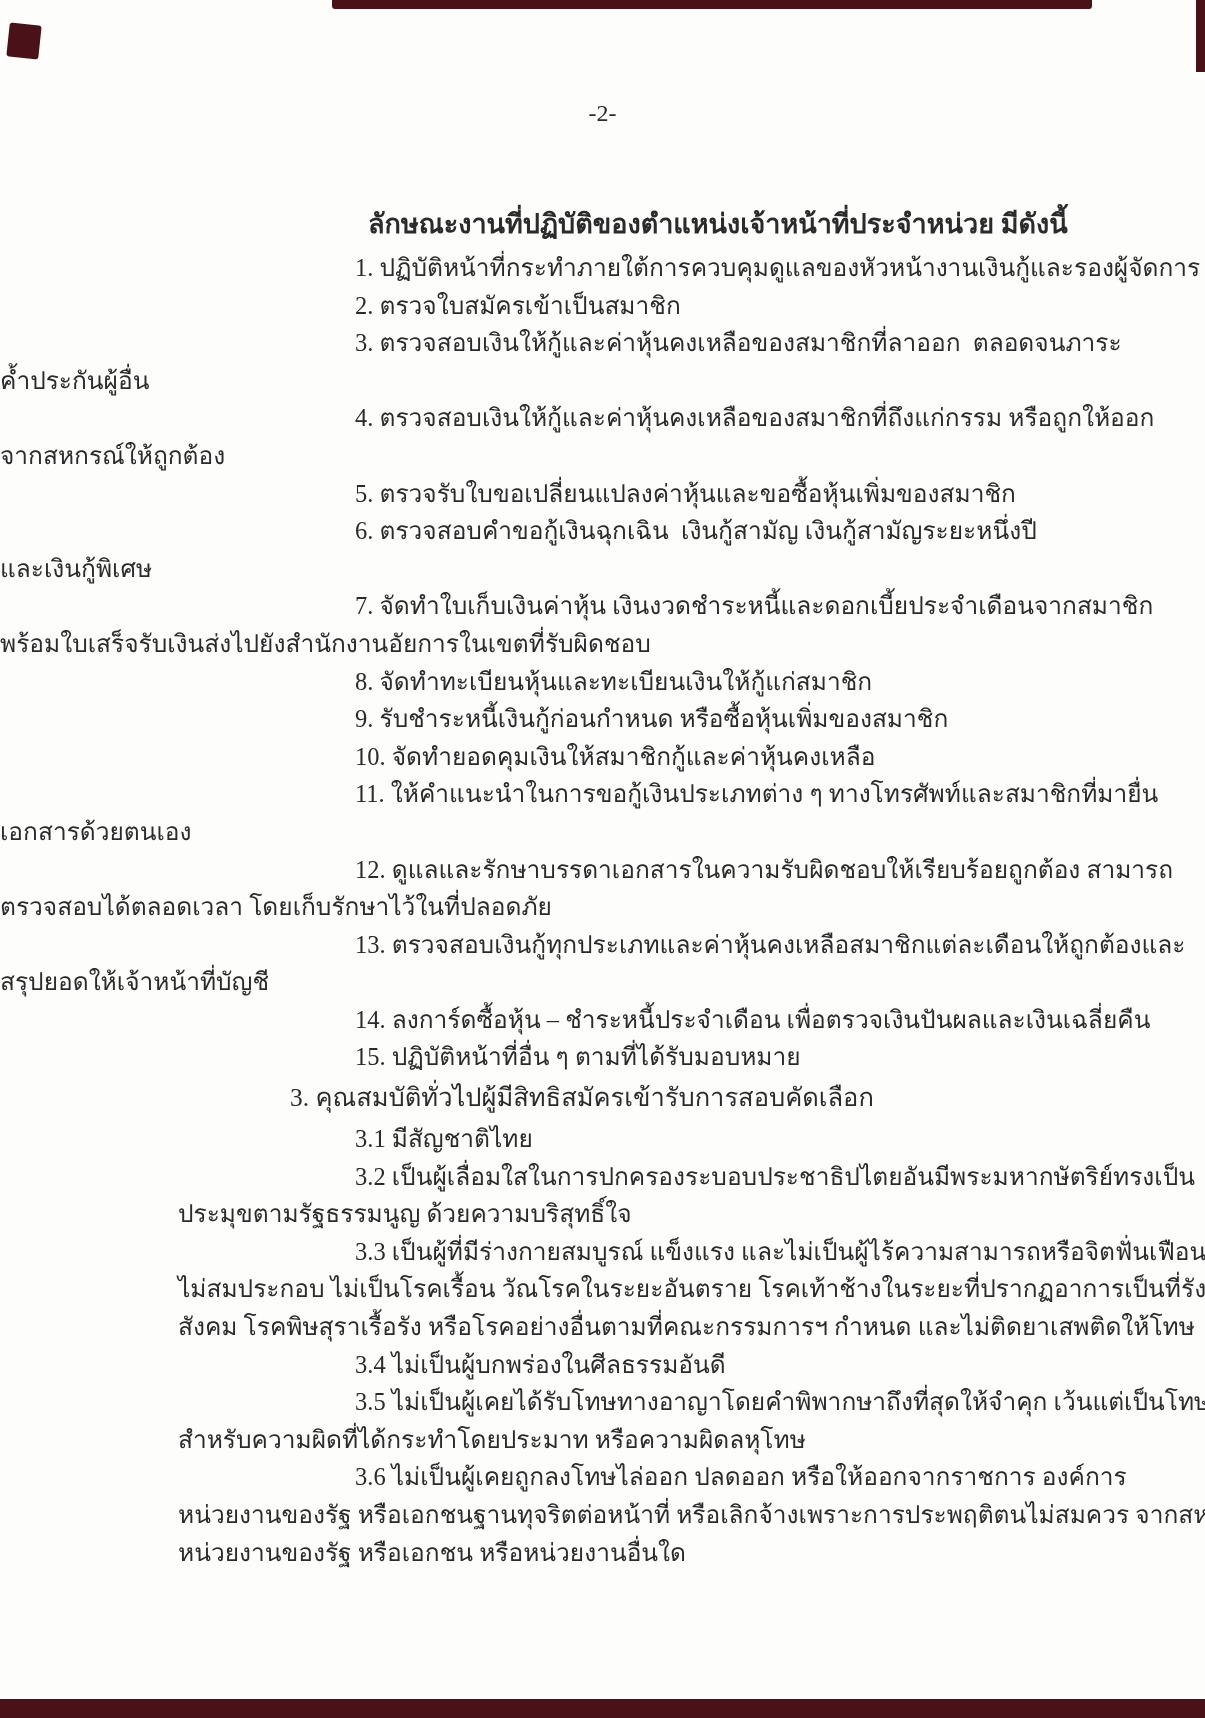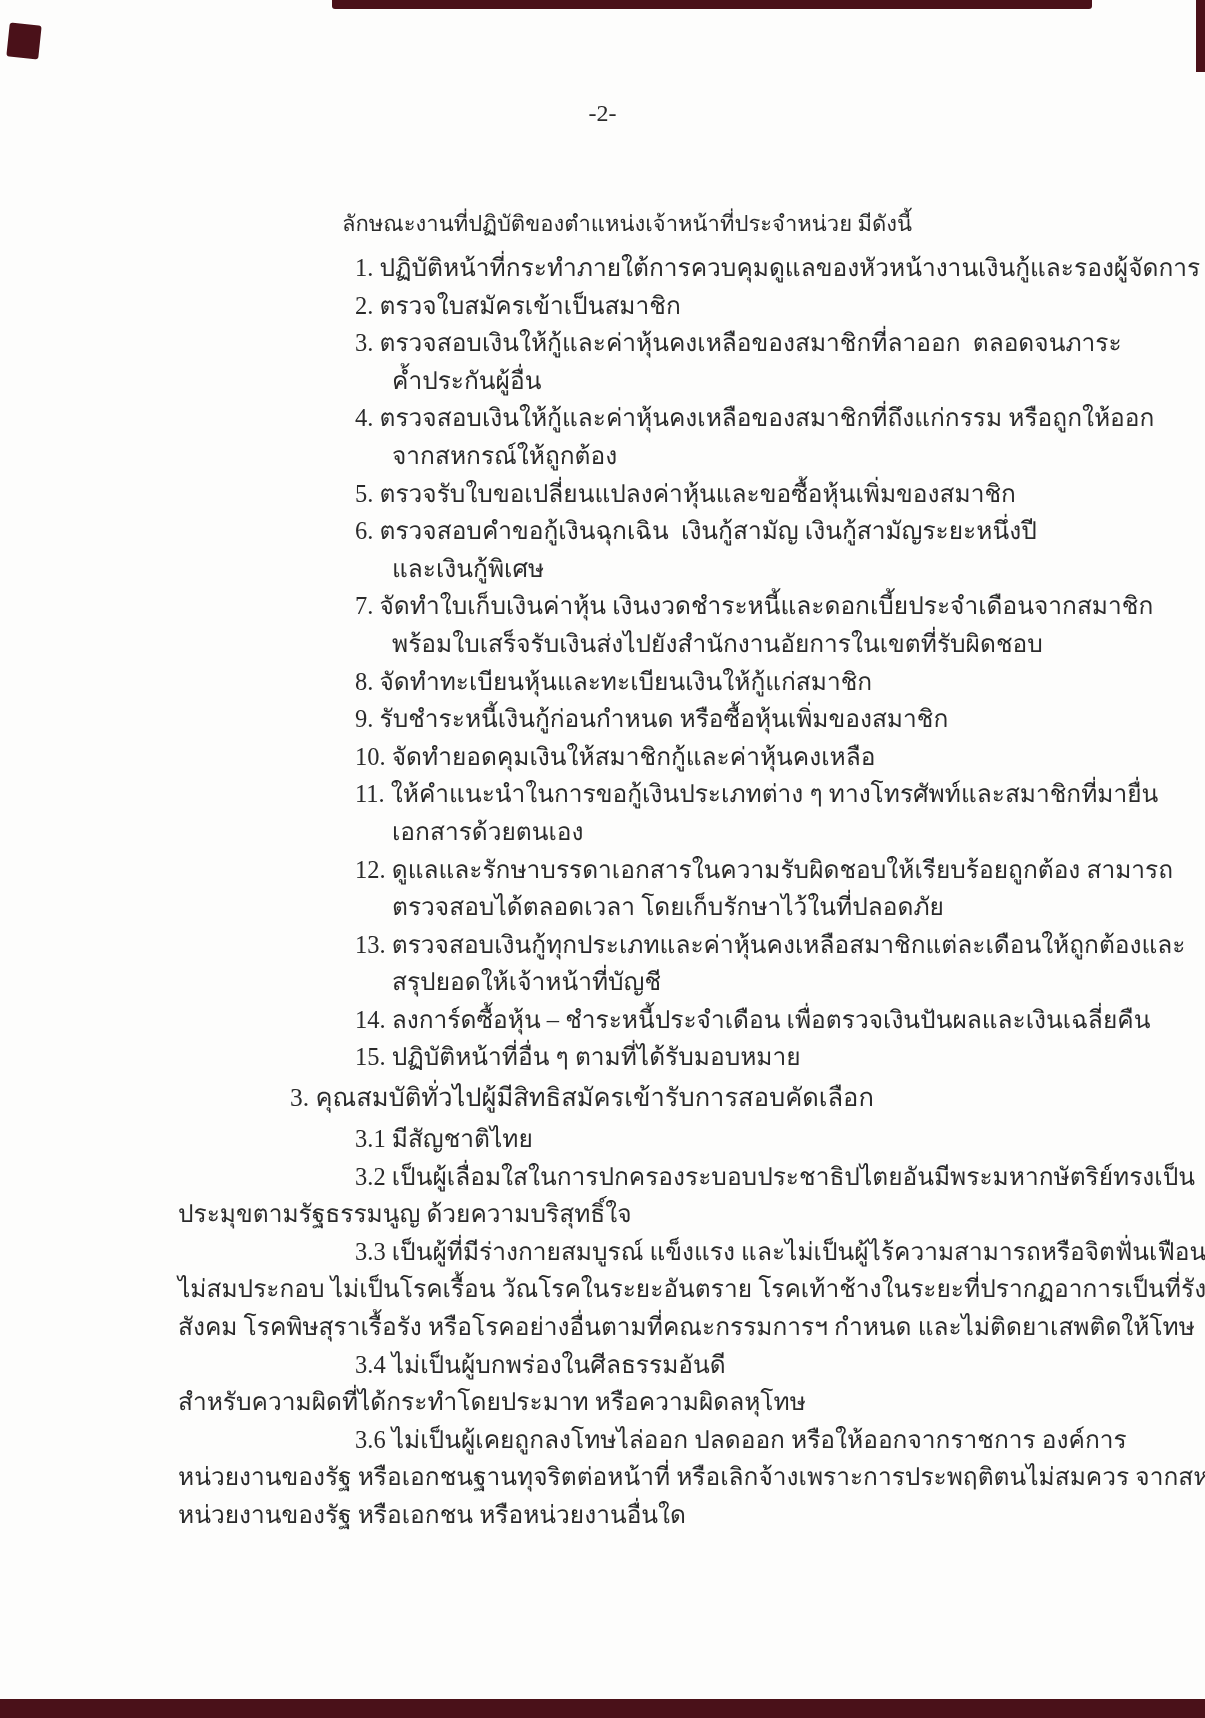--- a/index.html
+++ b/index.html
@@ -25,23 +25,23 @@
     top: 95px;
     left: 0;
     width: 100%;
     text-align: center;
     font-size: 24px;
     line-height: 37px;
   }
   .duties-heading {
     position: absolute;
     top: 205px;
-    left: 342px;
-    font-size: 22px;
-    font-weight: 400;
+    left: 368px;
+    font-size: 27px;
+    font-weight: 700;
     line-height: 38px;
     white-space: pre;
   }
   .duties-list {
     position: absolute;
     top: 249px;
     left: 0;
     width: 1205px;
   }
   .quals-heading {
@@ -53,21 +53,21 @@
     line-height: 38px;
     white-space: pre;
   }
   .quals-list {
     position: absolute;
     top: 1120px;
     left: 0;
     width: 1117px;
   }
   .l-first { padding-left: 355px; }
-  .l-cont  { padding-left: 392px; }
+  .l-cont  { }
   .q-first { padding-left: 355px; }
   .q-flush { padding-left: 150px; margin-left: 28px; }
 
   
   .artifact { position: absolute; }
   .artifact-top-left   { left: 8px;    top: 24px;   width: 32px;   height: 34px; border-radius: 3px; transform: rotate(6deg); }
   .artifact-top-bar    { left: 332px;  top: 0;      width: 760px;  height: 9px;  border-radius: 0 0 3px 3px; }
   .artifact-right-bar  { left: 1196px; top: 0;      width: 9px;    height: 72px; }
   .artifact-bottom-bar { left: 0;      top: 1699px; width: 1205px; height: 19px; }
 </style>
@@ -113,19 +113,20 @@
   <div class="quals-heading">3. คุณสมบัติทั่วไปผู้มีสิทธิสมัครเข้ารับการสอบคัดเลือก</div>
 
   <div class="quals-list" id="quals">
       <div class="line q-first">3.1 มีสัญชาติไทย</div>
       <div class="line q-first">3.2 เป็นผู้เลื่อมใสในการปกครองระบอบประชาธิปไตยอันมีพระมหากษัตริย์ทรงเป็น</div>
       <div class="line q-flush">ประมุขตามรัฐธรรมนูญ ด้วยความบริสุทธิ์ใจ</div>
       <div class="line q-first">3.3 เป็นผู้ที่มีร่างกายสมบูรณ์ แข็งแรง และไม่เป็นผู้ไร้ความสามารถหรือจิตฟั่นเฟือน</div>
       <div class="line q-flush">ไม่สมประกอบ ไม่เป็นโรคเรื้อน วัณโรคในระยะอันตราย โรคเท้าช้างในระยะที่ปรากฏอาการเป็นที่รังเกียจแก่</div>
       <div class="line q-flush">สังคม โรคพิษสุราเรื้อรัง หรือโรคอย่างอื่นตามที่คณะกรรมการฯ กำหนด และไม่ติดยาเสพติดให้โทษ</div>
       <div class="line q-first">3.4 ไม่เป็นผู้บกพร่องในศีลธรรมอันดี</div>
+      <div class="line q-first">3.5 ไม่เป็นผู้เคยได้รับโทษทางอาญาโดยคำพิพากษาถึงที่สุดให้จำคุก เว้นแต่เป็นโทษ</div>
       <div class="line q-flush">สำหรับความผิดที่ได้กระทำโดยประมาท หรือความผิดลหุโทษ</div>
       <div class="line q-first">3.6 ไม่เป็นผู้เคยถูกลงโทษไล่ออก ปลดออก หรือให้ออกจากราชการ องค์การ</div>
       <div class="line q-flush">หน่วยงานของรัฐ หรือเอกชนฐานทุจริตต่อหน้าที่ หรือเลิกจ้างเพราะการประพฤติตนไม่สมควร จากสหกรณ์</div>
       <div class="line q-flush">หน่วยงานของรัฐ หรือเอกชน หรือหน่วยงานอื่นใด</div>
     </div>
 
 </div>
 
 </body></html>

